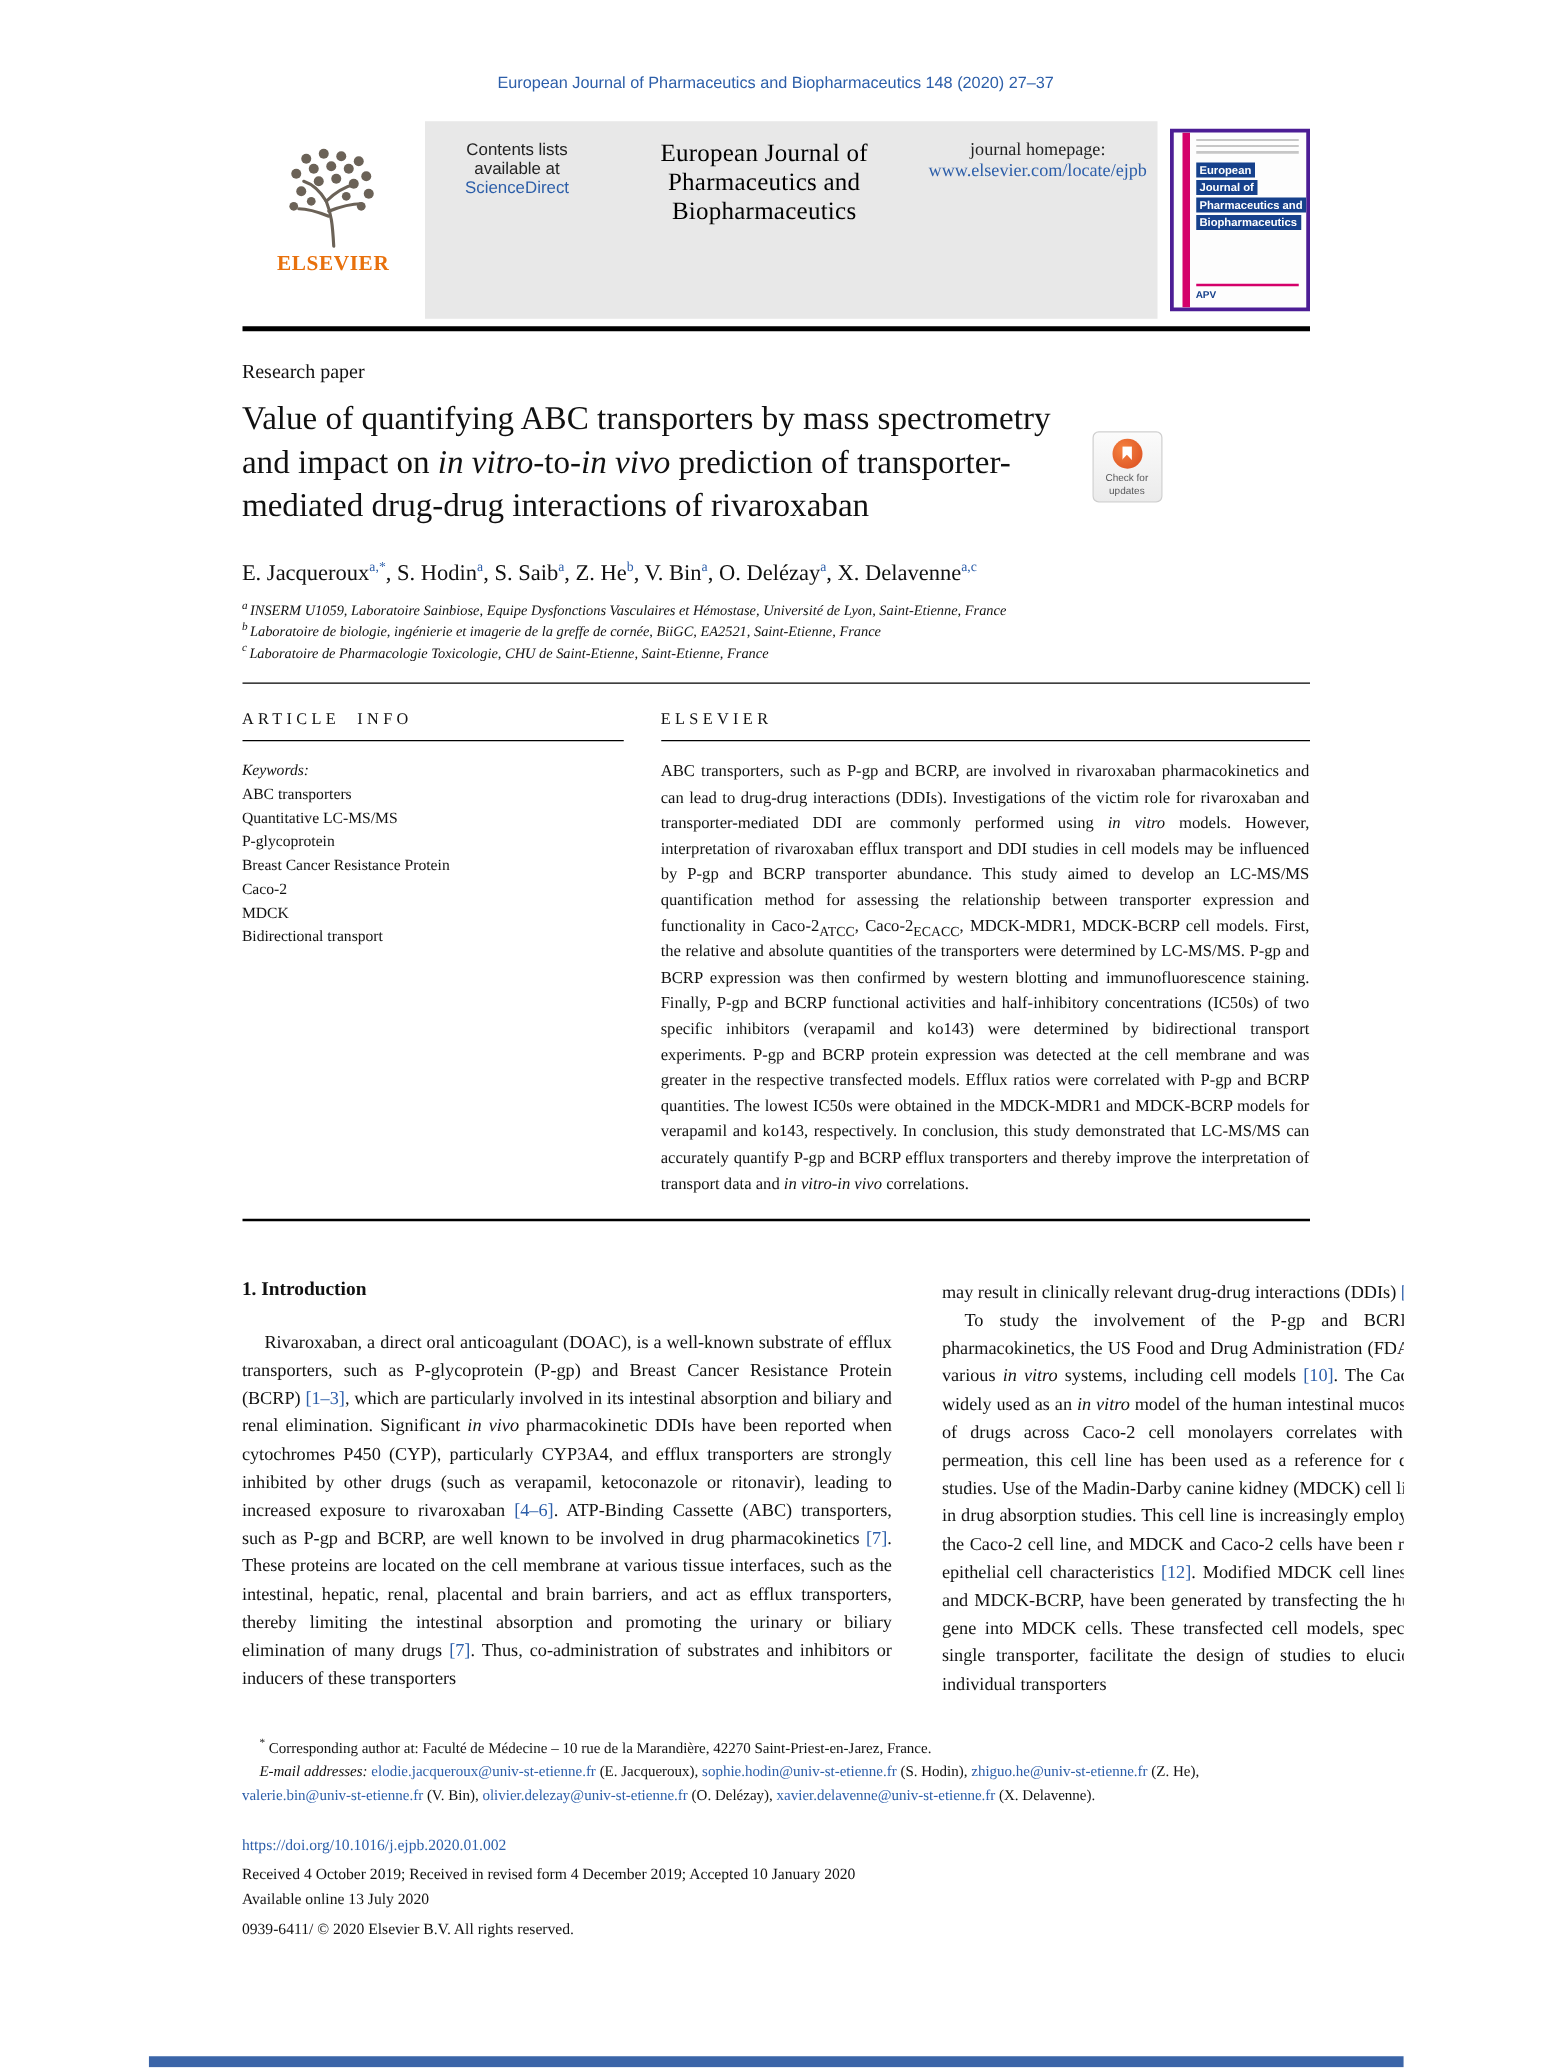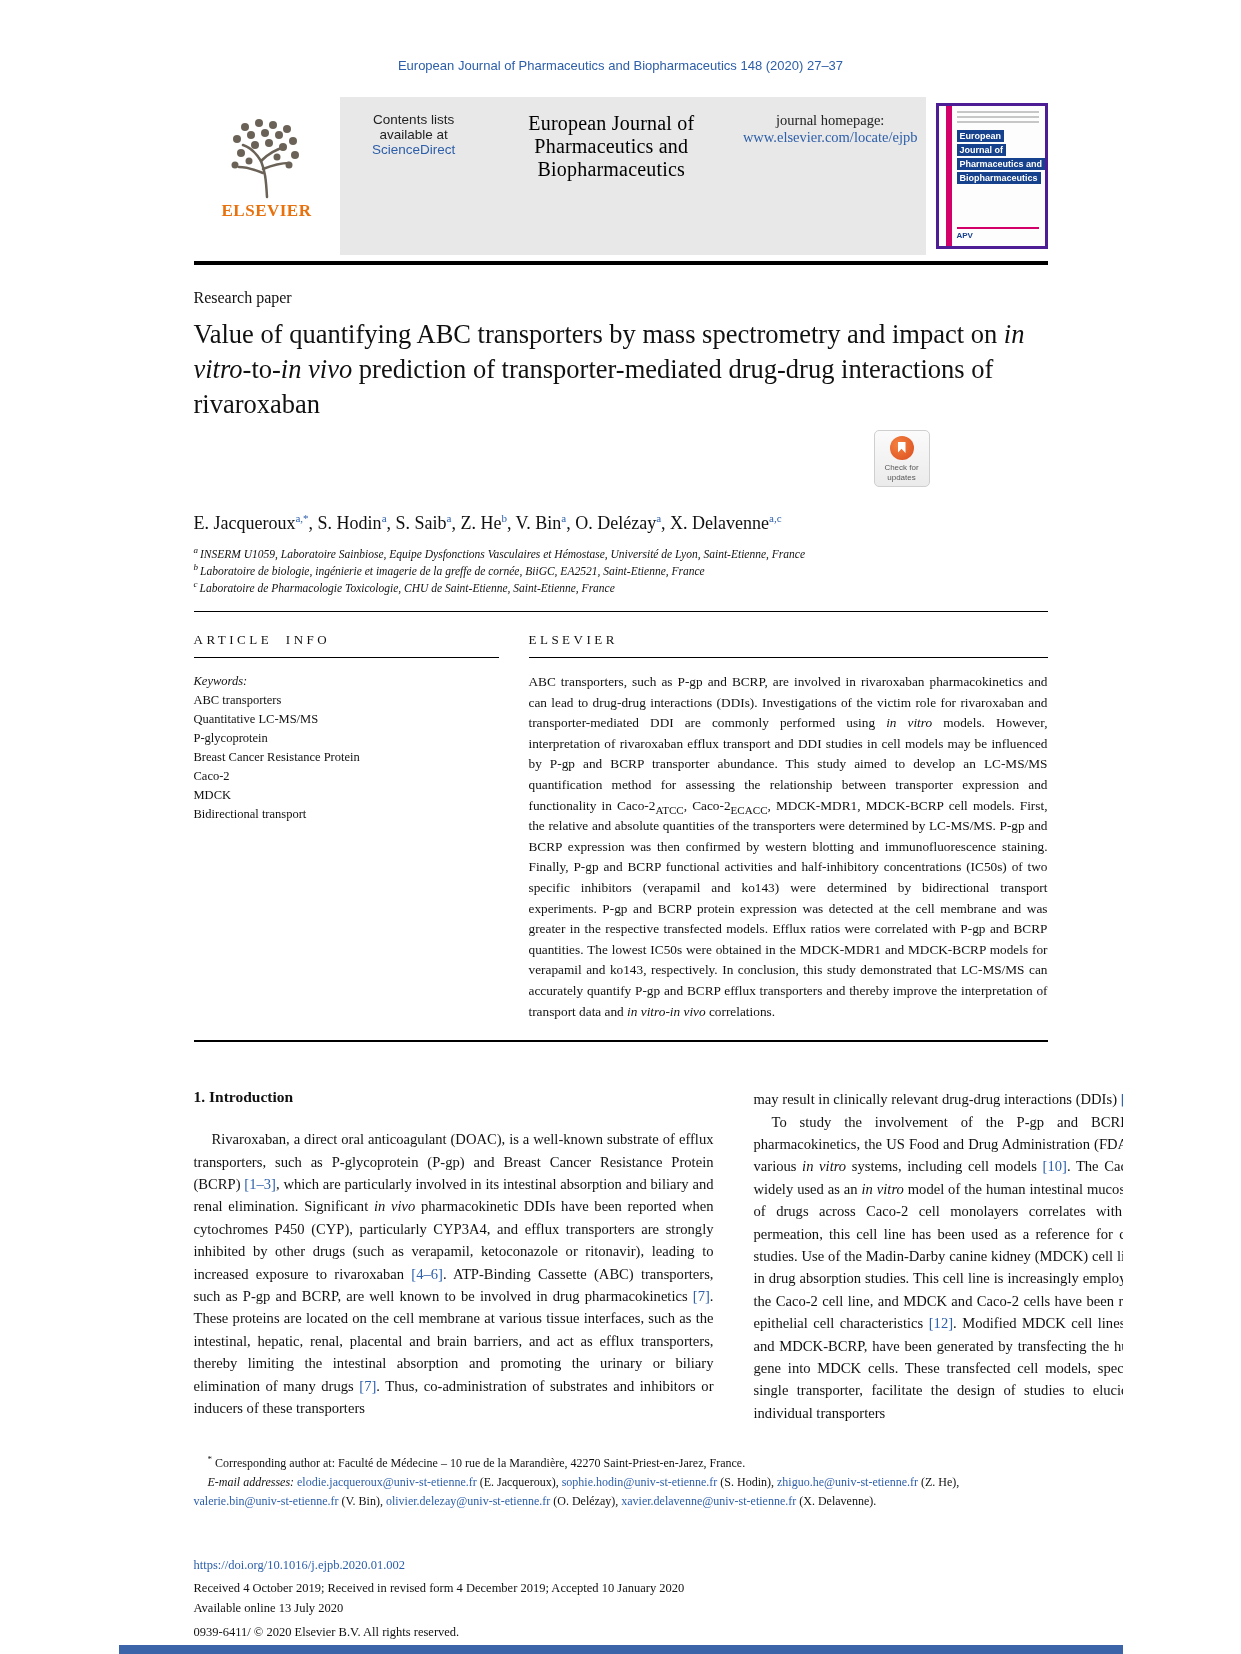--- a/index.html
+++ b/index.html
@@ -26,21 +26,21 @@
   .cover-footer { position:absolute; bottom:5px; left:18px; right:6px; border-top:2px solid var(--cover-magenta,#d4006a); font:700 8px/10px "Liberation Sans",sans-serif; color:#16418c; padding-top:2px; }
 
   .rule { background:#000; }
   .rule.thick { height:4px; margin-top:6px; }
   .rule.thin  { height:1px; margin-top:14px; }
   .rule.mid   { height:2px; margin-top:18px; }
   .rule.headrule { height:1px; margin:9px 0 14px; }
 
   .article-type { margin-top:24px; font-size:16px; }
 
-  .title-row { margin-top:10px; display:flex; justify-content:space-between; align-items:flex-end;flex-direction:column; }
+  .title-row { margin-top:10px; display:flex; justify-content:space-between; align-items:center; }
   .title { font-size:26.5px; font-weight:400; line-height:35px; max-width:905px; }
   .crossmark { margin-top:8px; margin-right:118px; width:56px; border:1px solid #cfcfcf; border-radius:5px; background:linear-gradient(#fbfbfb,#ebebeb); display:flex; flex-direction:column; align-items:center; padding:5px 3px 4px; flex:0 0 auto; }
   .cm-circle { width:24px; height:24px; border-radius:50%; background:radial-gradient(circle at 35% 35%, #f5823f, var(--crossmark-orange,#d94c1f)); position:relative; }
   .cm-mark { position:absolute; left:8px; top:6px; width:8px; height:11px; background:#fff; clip-path:polygon(0 0,100% 0,100% 100%,50% 62%,0 100%); }
   .cm-text { font:8px/9.5px "Liberation Sans",sans-serif; color:#58585a; text-align:center; margin-top:3px; }
 
   .authors { margin-top:26px; font-size:18px; }
   .authors sup { font-size:11px; }
 
   .affiliations { margin-top:12px; font-style:italic; font-size:11.5px; line-height:17px; }
@@ -57,21 +57,21 @@
   .intro { display:flex; gap:40px; margin-top:46px; }
   .intro .col { width:520px; flex:0 0 auto; }
   .sec-title { font-size:15.5px; font-weight:700; margin-bottom:22px; }
   .body { font-size:14.6px; line-height:22.4px; text-align:justify; }
   .body.indent { text-indent:18px; }
 
   .footnotes { margin-top:30px; font-size:12px; line-height:19px; }
   .fn { text-indent:14px; }
   .fn sup { font-size:9px; }
 
-  .footer-meta { margin-top:44px; font-size:12.5px; line-height:20px; }
+  .footer-meta { margin-top:20px; font-size:12.5px; line-height:20px; }
   .doi { margin-bottom:3px; }
   .issn { margin-top:4px; }
 
   .bottom-bar { position:absolute; left:0; right:0; bottom:0; height:9px; background:var(--bottom-bar-blue,#3b65a8); }
 
   sup, sub { line-height:0; }
 </style>
 </head>
 <body>
 

